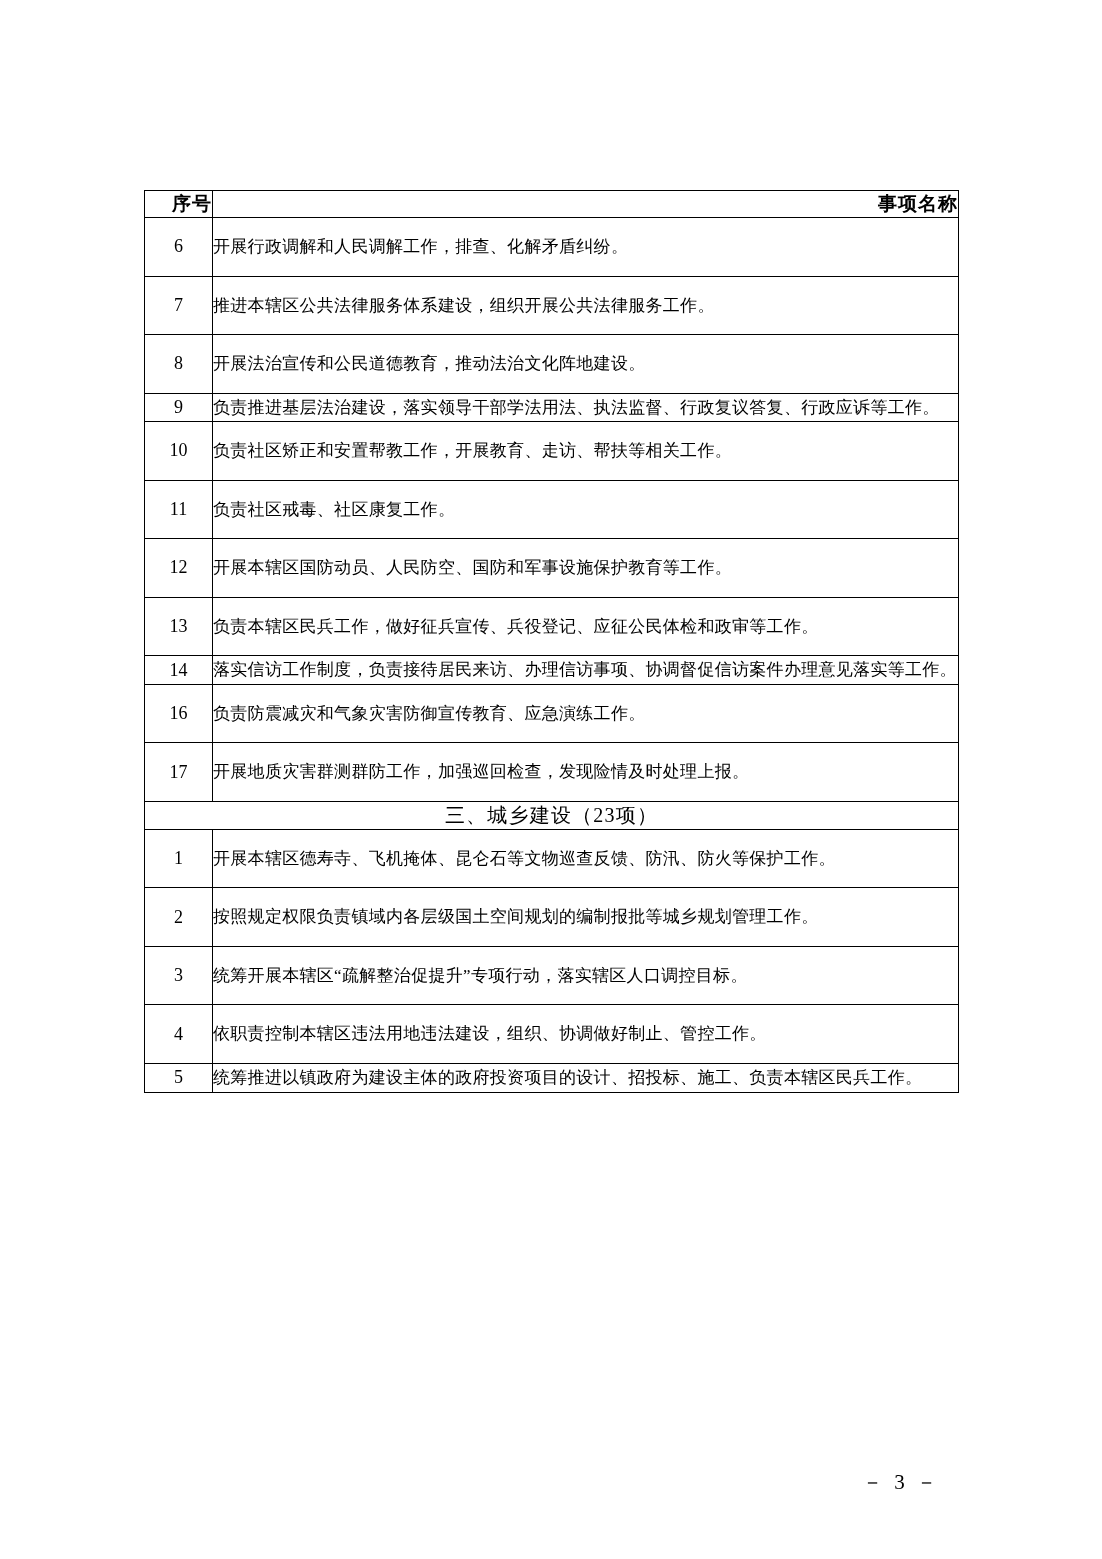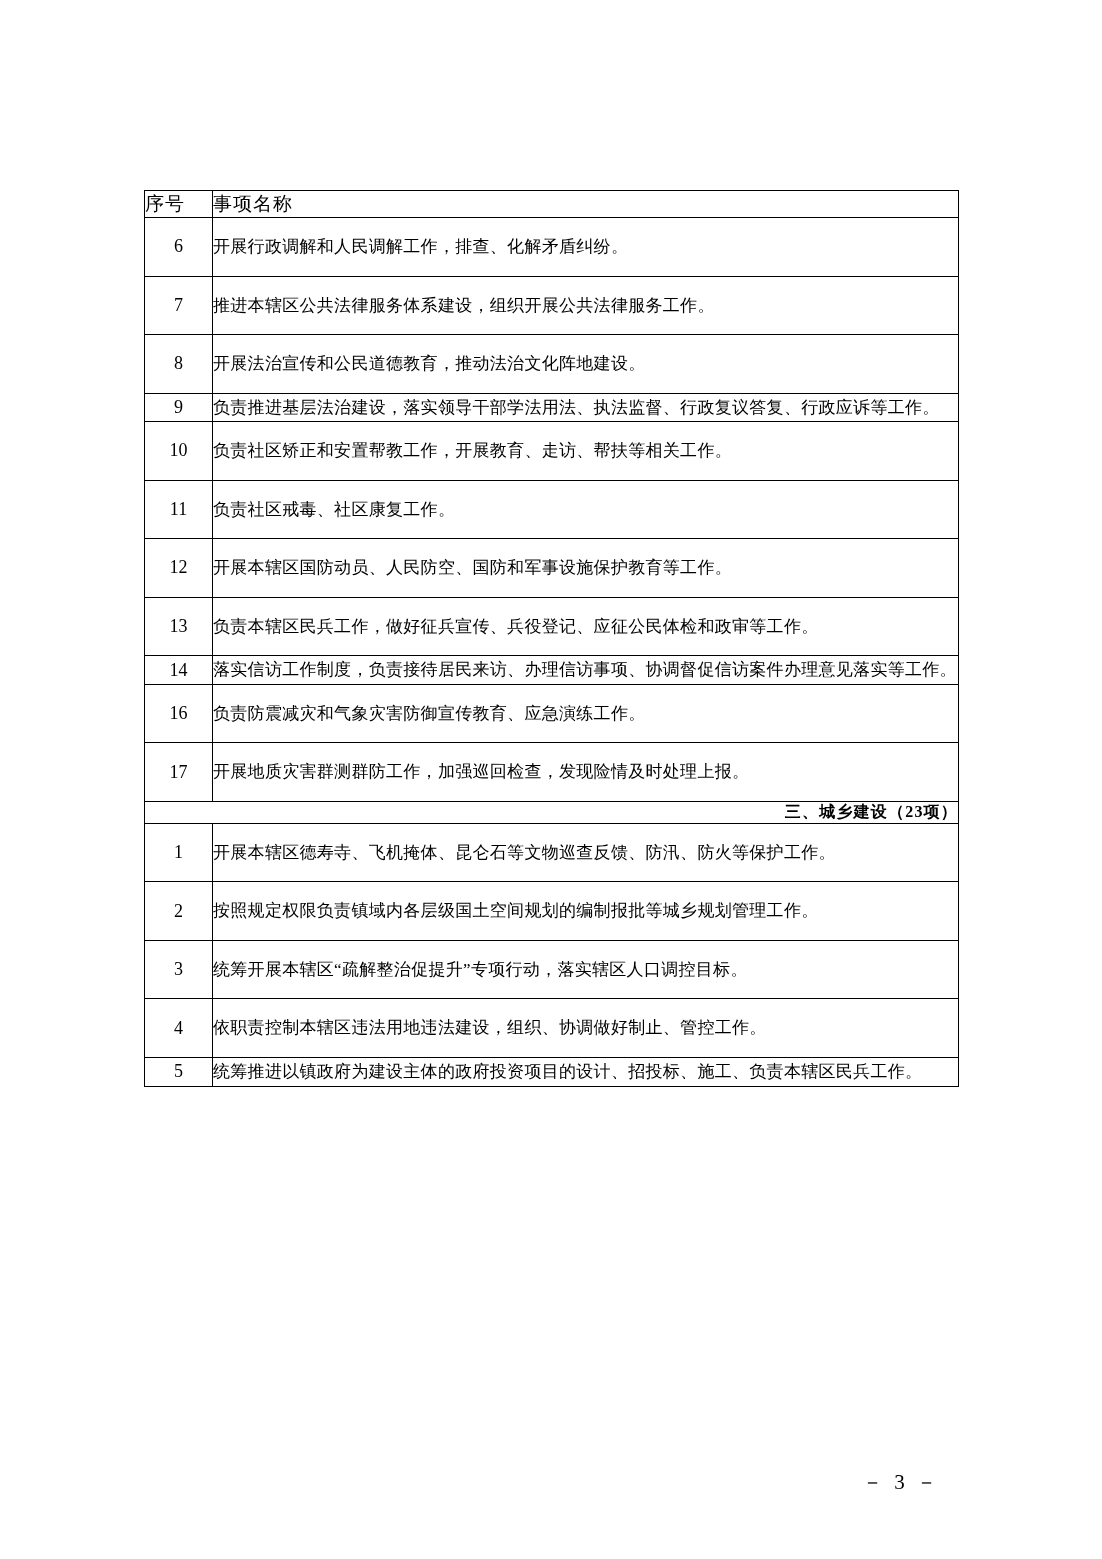--- a/index.html
+++ b/index.html
@@ -31,44 +31,44 @@
   }
   .doc-table td, .doc-table th {
     border: 1px solid #000000;
     vertical-align: middle;
     padding: 0;
   }
   .col-num { width: 68px; }
   .col-item { width: 746px; }
 
   .head-cell {
-    text-align: left;
+    text-align: right;
     font-size: 19px;
-    font-weight: normal;
+    font-weight: bold;
     letter-spacing: 1px;
     padding: 14px 0 14px 0;
     font-family: "Liberation Serif", serif;
   }
   .num-cell {
     text-align: center;
     font-size: 18px;
     font-family: "Liberation Serif", serif;
   }
   .item-cell {
     text-align: left;
     font-size: 17px;
     line-height: 1.62;
     padding: 11px 14px 11px 16px;
     letter-spacing: 0.3px;
   }
   .row-1line .item-cell { padding-top: 15px; padding-bottom: 15px; }
   .section-cell {
-    text-align: right;
-    font-size: 16px;
-    font-weight: bold;
+    text-align: center;
+    font-size: 20px;
+    font-weight: normal;
     letter-spacing: 1.2px;
     padding: 16px 0 16px 18px;
   }
   .footer {
     position: absolute;
     left: 0;
     top: 1468px;
     width: 1102px;
     text-align: center;
     font-size: 21px;

